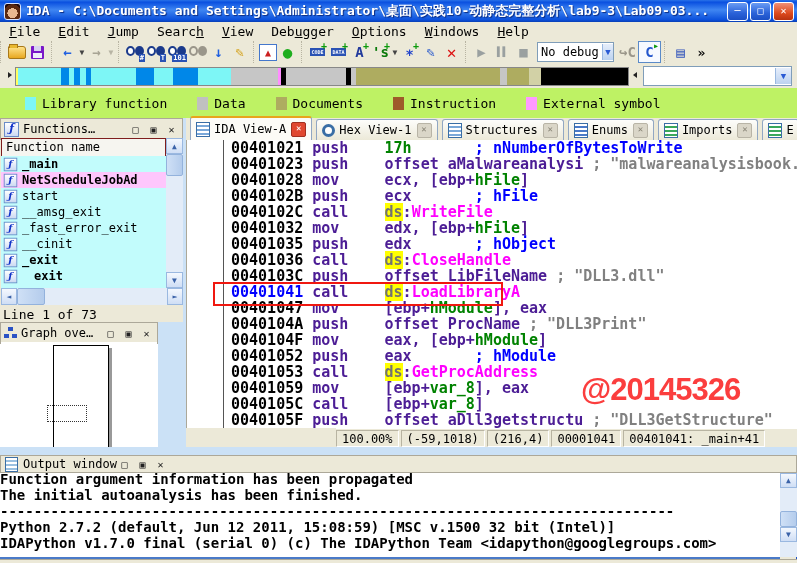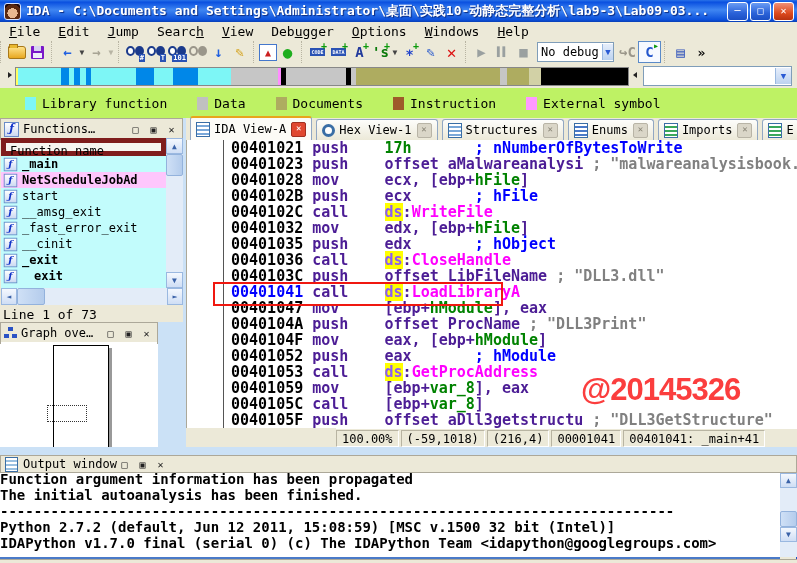--- a/index.html
+++ b/index.html
@@ -67,22 +67,22 @@
   #main{position:absolute;left:0;top:118px;width:797px;height:329px;background:#cbe1f6;}
   .panel-hdr{height:20px;background:#ece9d8;border:1px solid #aca899;display:flex;align-items:center;
     font-size:12px;}
   .panel-hdr .phicon{margin:0 4px 0 3px;}
   .panel-hdr .phtitle{flex:1;white-space:nowrap;overflow:hidden;}
   .phbtn{width:15px;text-align:center;color:#222;font-size:10px;font-weight:bold;margin-right:3px;}
   .ficon{width:13px;height:13px;border:1px solid #6a8cc8;background:linear-gradient(180deg,#fff,#ccd9f2);
     color:#1233c8;font-style:italic;font-family:"DejaVu Serif",serif;font-size:11px;line-height:12px;
     text-align:center;font-weight:bold;flex:0 0 auto;}
   #functions-panel{position:absolute;left:0;top:0;width:183px;height:204px;background:#ece9d8;}
-  #func-colhdr{position:absolute;left:1px;top:20px;width:165px;height:18px;background:#f6f5f0;
-    border:5px solid #7f1d1d;box-sizing:border-box;padding:1px 4px;font-size:12px;}
+  #func-colhdr{position:absolute;left:1px;top:20px;width:165px;height:34px;background:#f6f5f0;
+    border:1px solid #7f1d1d;box-sizing:border-box;padding:1px 4px;font-size:12px;}
   #func-list{position:absolute;left:1px;top:38px;width:165px;height:132px;background:#c2fcfc;overflow:hidden;}
   .frow{height:16px;display:flex;align-items:center;background:#c2fcfc;font-size:12px;white-space:nowrap;}
   .frow .ficon{margin:0 4px 0 2px;transform:scale(.9);}
   .frow.pink{background:#fec6fc;}
   .frow.bold{font-weight:bold;}
   .frow.indent .fname{padding-left:12px;}
   
   .sb-btn{background:linear-gradient(180deg,#f4f8fe,#cfdef5);border:1px solid #9ab8e0;color:#3a62a8;
     display:flex;align-items:center;justify-content:center;font-size:8px;box-sizing:border-box;}
   .sb-thumb{background:linear-gradient(90deg,#cfe0f6,#b4ccec);border:1px solid #93b2dc;box-sizing:border-box;border-radius:2px;}
@@ -119,21 +119,21 @@
     border-left:1px solid #aca899;}
   #disasm-margin-line{position:absolute;left:36px;top:0;width:1px;height:288px;background:#555;}
   #disasm-lines{position:absolute;left:44px;top:0;font-size:15px;font-weight:bold;line-height:16px;
     white-space:pre;}
   .dline{height:16px;}
   .c-addr{color:#000;}
   .c-addr-hl{color:#0000ff;}
   .c-m{color:#4c1d95;}
   .c-n{color:#008200;}
   .c-i{color:#ff00ff;}
-  .c-ds{color:#8b5cf6;background:#ffff00;}
+  .c-ds{color:#737373;background:#ffff00;}
   .c-cb{color:#0000ff;}
   .c-cs{color:#808080;}
   #redbox{position:absolute;left:26px;top:142px;width:286px;height:20px;border:2px solid #f01810;}
   #watermark{position:absolute;left:394px;top:232px;font-family:"Liberation Sans",sans-serif;
     font-size:31px;font-weight:bold;color:#fb3e3e;letter-spacing:-1px;}
   #view-status{position:absolute;left:150px;top:310px;width:647px;height:19px;background:#ece9d8;
     border-top:1px solid #fff;display:flex;align-items:center;font-size:12px;}
   .st-seg{height:15px;border:1px solid #b8b4a2;border-right-color:#fff;border-bottom-color:#fff;
     padding:0 5px;margin-right:2px;display:flex;align-items:center;white-space:nowrap;}
   

